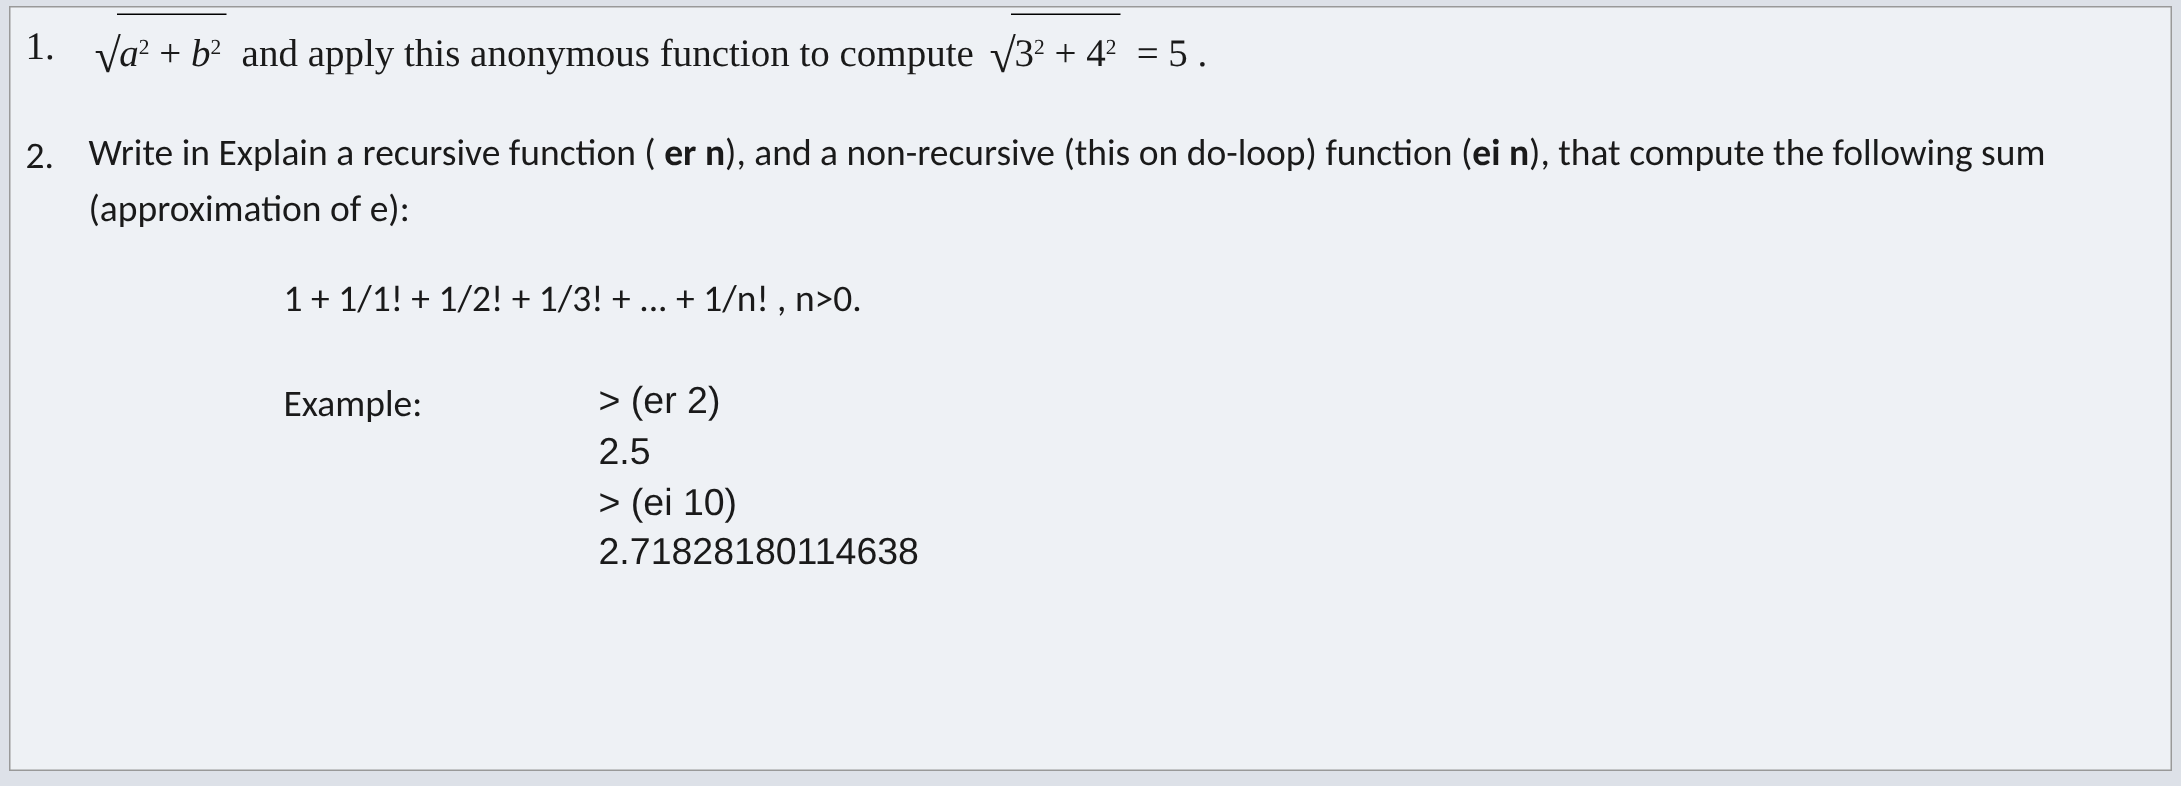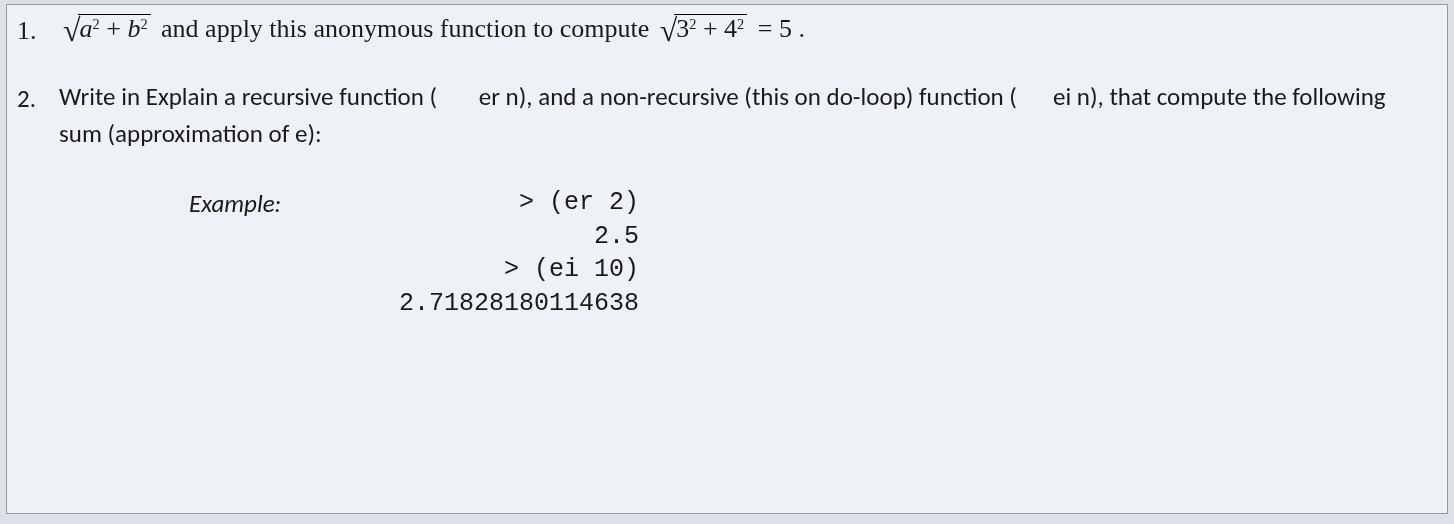--- a/index.html
+++ b/index.html
@@ -29,60 +29,58 @@
   .num {
     width: 42px;
     flex: 0 0 42px;
     padding-top: 2px;
   }
   .body {
     flex: 1;
   }
   .serif { font-family: "Times New Roman", Times, serif; }
   .sans  { font-family: "Segoe UI", "Calibri", Arial, sans-serif; font-size: 25px; }
-  .sans .bold { font-weight: 400; margin-left: 36px; }
+  .sans .bold { font-weight: 700; }
   .formula-row {
     margin: 24px 0 0 130px;
     font-family: "Segoe UI", "Calibri", Arial, sans-serif;
     font-size: 25px;
   }
   .example-block {
     display: flex;
     margin: 34px 0 0 130px;
     font-family: "Segoe UI", "Calibri", Arial, sans-serif;
     font-size: 25px;
   }
   .example-label {
     width: 210px;
-    font-style: italic;
   }
   .code {
-    font-family: Liberation Mono, monospace;
+    font-family: Liberation Sans, sans-serif;
     font-size: 25px;
     line-height: 1.35;
     white-space: pre;
-    text-align: right;
   }
   
   .sqrt {
     display: inline-flex;
     align-items: flex-end;
     position: relative;
     margin: 0 4px;
     vertical-align: -4px;
   }
   .sqrt .surd {
     font-size: 32px;
     line-height: 0.8;
     position: relative;
     top: 0px;
   }
   .sqrt .rad {
     border-top: 1.4px solid #000;
-    padding: 0 3px 0 2px;
+    padding: 12px 3px 0 2px;
     margin-left: -3px;
     line-height: 1.1;
   }
   .sup {
     font-size: 0.55em;
     vertical-align: super;
     position: relative;
     top: 0.1em;
   }
   .it { font-style: italic; }
@@ -114,20 +112,21 @@
     </div>
   </div>
 
   <div class="item sans q2intro">
     <div class="num">2.</div>
     <div class="body">
       <div>
         <span>Write in Explain a recursive function ( </span><span class="bold">er  n</span><span>), and a non-recursive (this on do-loop) function (</span><span class="bold">ei  n</span><span>), that compute the following sum (approximation of e):</span>
       </div>
 
+      <div class="formula-row">1 + 1/1! + 1/2! + 1/3! + ... + 1/n! ,   n&gt;0.</div>
 
       <div class="example-block">
         <div class="example-label">Example:</div>
         <div class="code">&gt; (er 2)
 2.5
 &gt; (ei 10)
 2.71828180114638</div>
       </div>
     </div>
   </div>

